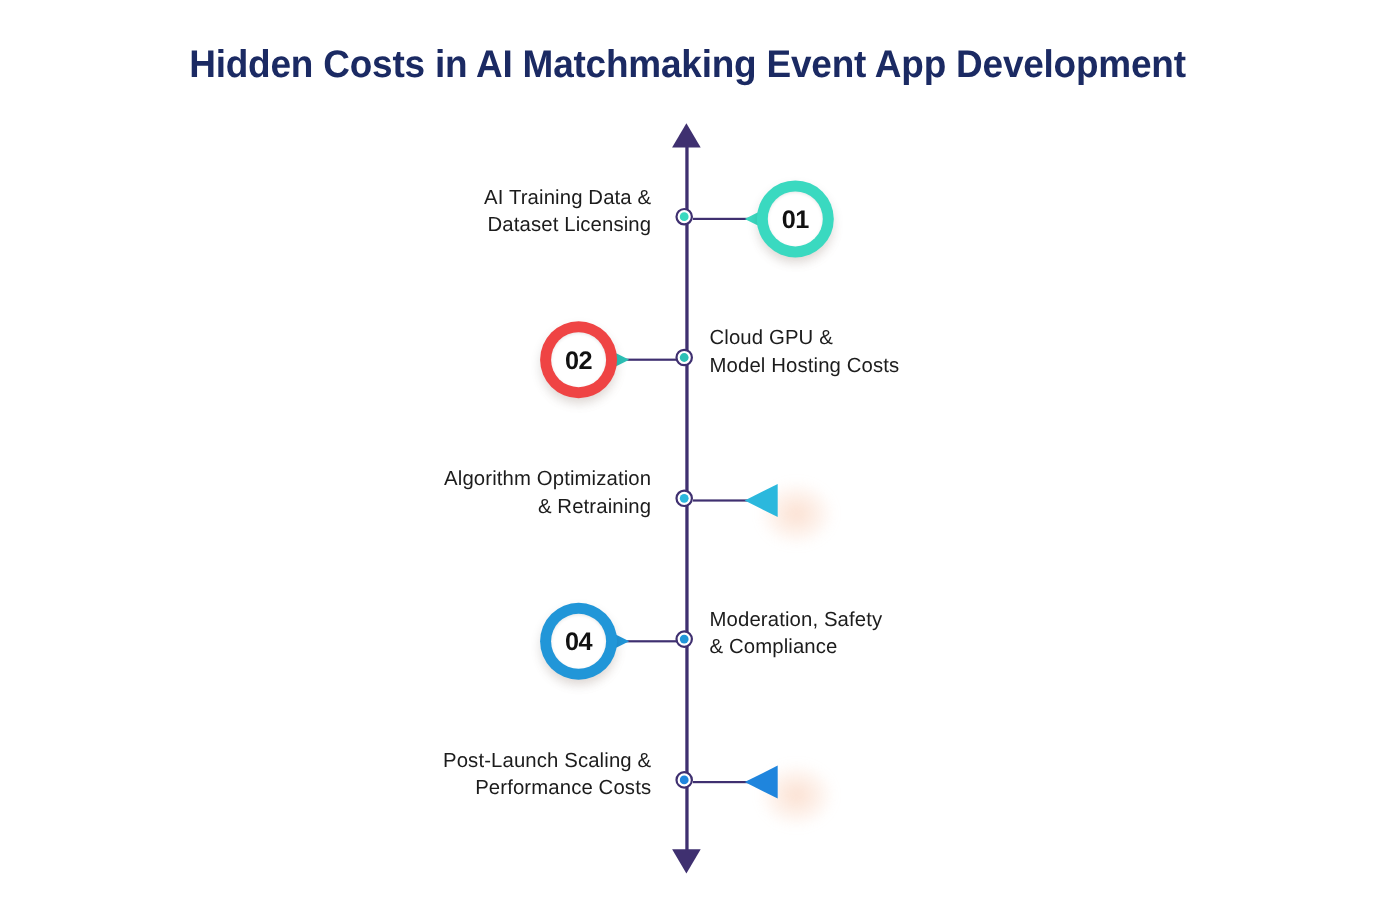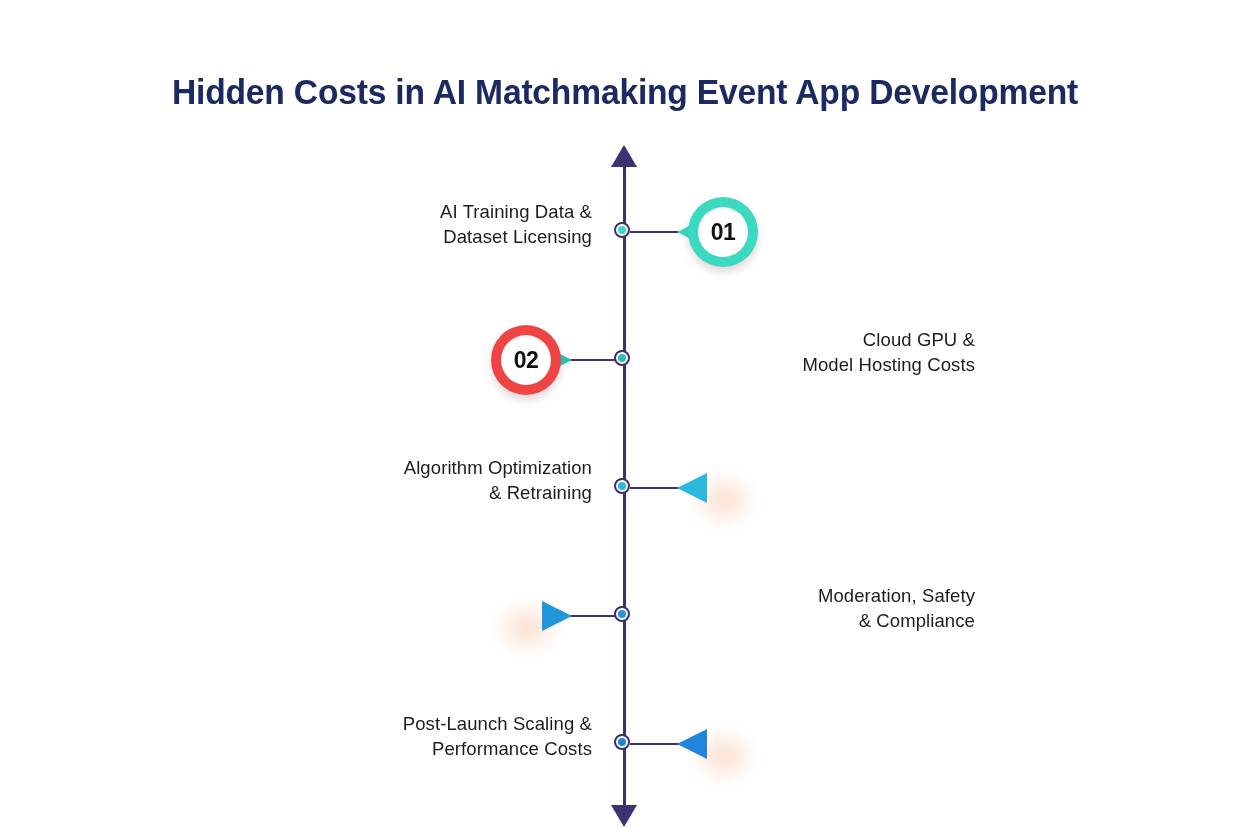--- a/index.html
+++ b/index.html
@@ -13,21 +13,20 @@
     font-family: "Liberation Sans", "DejaVu Sans", sans-serif;
     overflow: hidden;
     position: relative;
   }
 
   #infographic {
     position: relative;
     width: 1250px;
     height: 638px;
     background: #ffffff;
-    margin-top: 33px;
   }
 
   
   .title {
     position: absolute;
     left: 0;
     top: 38px;
     width: 1250px;
     text-align: center;
     font-family: "Liberation Sans Narrow", "Liberation Sans", "DejaVu Sans", sans-serif;
@@ -185,21 +184,21 @@
     font-family: "Liberation Sans", "DejaVu Sans", sans-serif;
     letter-spacing: 0.1px;
     white-space: pre-line;
   }
   .row.right .label {
     right: 658px;
     text-align: right;
   }
   .row.left .label {
     left: 645px;
-    text-align: right;
+    text-align: left;
     width: 330px;
   }
 </style>
 </head>
 <body>
 
 <div id="infographic">
 
   <div class="title">Hidden Costs in AI Matchmaking Event App Development</div>
 
@@ -257,20 +256,25 @@
       <div class="row left" style="top: 583px;">
         <div class="label">Moderation, Safety
 &amp; Compliance</div>
         <div class="connector"></div>
         <div class="node-dot">
           <i style="background: rgb(33, 150, 216);"></i>
         </div>
         <div class="badge-wrap">
           <div class="badge-shadow"></div>
           <div class="badge-tail" style="border-left-color: rgb(33, 150, 216);"></div>
+          <div class="badge-ring" style="background: rgb(33, 150, 216); box-shadow: rgba(0, 0, 0, 0.13) 0px 5px 10px;">
+            <div class="badge-inner">
+              <span class="badge-num">04</span>
+            </div>
+          </div>
         </div>
       </div>
       <div class="row right" style="top: 711px;">
         <div class="label">Post-Launch Scaling &amp;
 Performance Costs</div>
         <div class="connector"></div>
         <div class="node-dot">
           <i style="background: rgb(31, 133, 221);"></i>
         </div>
         <div class="badge-wrap">

